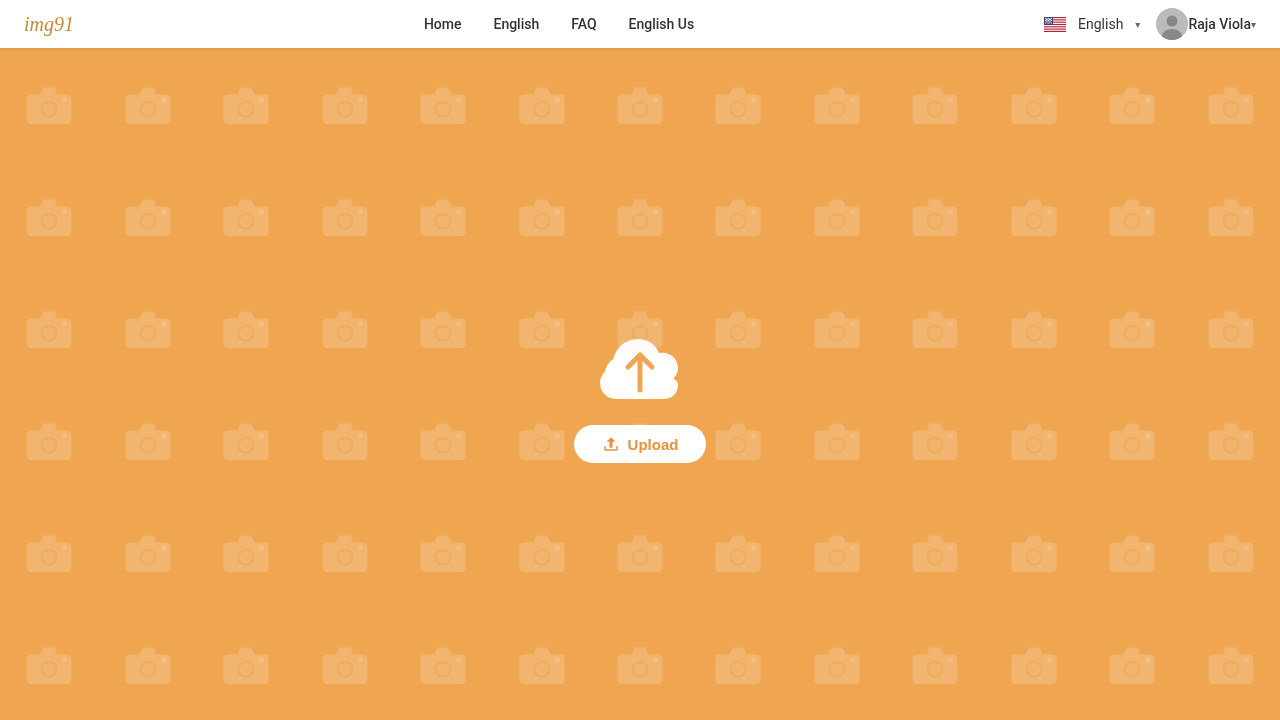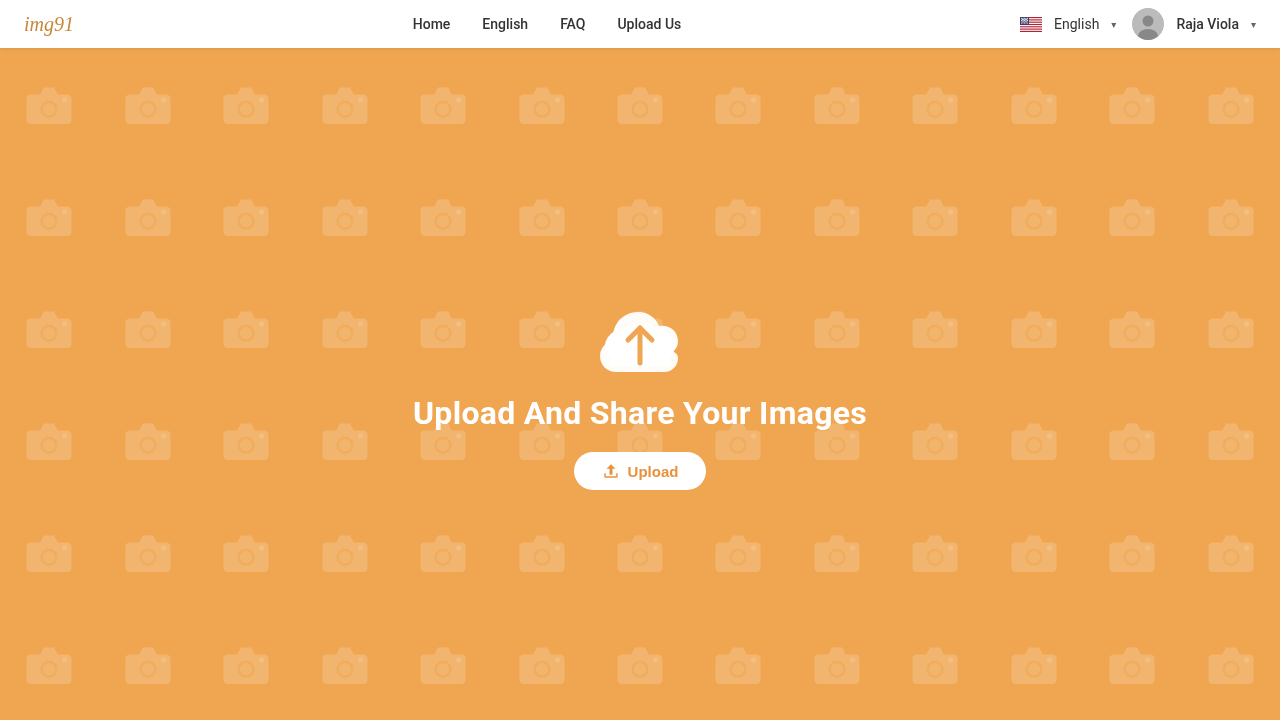--- a/index.html
+++ b/index.html
@@ -35,21 +35,21 @@
       font-size: 14px; color: #333;
     }
     .chevron-icon { font-size: 10px; color: #666; }
     .user-avatar {
       width: 32px; height: 32px; border-radius: 50%;
       background: #ccc; display: flex; align-items: center; justify-content: center;
       overflow: hidden;
     }
     .user-avatar svg { width: 32px; height: 32px; }
     .user-info {
-      display: flex; align-items: center; gap: 12px; cursor: pointer;
+      display: flex; align-items: center; gap: 0; cursor: pointer;
       font-size: 14px; color: #333; font-weight: 500;
     }
 
     
     .hero {
       width: 1280px; height: 720px;
       background: #f0a651;
       position: relative;
       display: flex; align-items: center; justify-content: center;
       overflow: hidden;
@@ -106,21 +106,21 @@
 </head>
 <body>
 
 <nav class="navbar">
   <div class="nav-logo">img91</div>
 
   <div class="nav-links">
     <a class="nav-link">Home</a>
     <a class="nav-link">English</a>
     <a class="nav-link">FAQ</a>
-    <a class="nav-link">Upload Us</a>
+    <a class="nav-link">English Us</a>
   </div>
 
   <div class="nav-right">
     <div class="lang-selector">
 
       <svg width="22" height="15" viewBox="0 0 22 15">
         <rect width="22" height="15" fill="#B22234"></rect>
         <rect y="1.15" width="22" height="1.15" fill="#fff"></rect>
         <rect y="3.46" width="22" height="1.15" fill="#fff"></rect>
         <rect y="5.77" width="22" height="1.15" fill="#fff"></rect>
@@ -887,21 +887,20 @@
 
       <ellipse cx="50" cy="48" rx="35" ry="22" fill="white"></ellipse>
       <circle cx="32" cy="50" r="16" fill="white"></circle>
       <circle cx="66" cy="50" r="16" fill="white"></circle>
       <rect x="20" y="50" width="60" height="18" fill="white"></rect>
 
       <line x1="50" y1="65" x2="50" y2="30" stroke="#f0a651" stroke-width="5" stroke-linecap="round"></line>
       <polyline points="38,42 50,30 62,42" fill="none" stroke="#f0a651" stroke-width="5" stroke-linecap="round" stroke-linejoin="round"></polyline>
     </svg>
 
-    <h1 class="hero-title">Upload And Share Your Images</h1>
 
     <button class="upload-btn">
       <svg width="18" height="18" viewBox="0 0 24 24" fill="none">
         <path d="M19 15v4H5v-4H3v4a2 2 0 002 2h14a2 2 0 002-2v-4h-2z" fill="#e8923d"></path>
         <path d="M12 3L6 9h4v8h4V9h4L12 3z" fill="#e8923d"></path>
       </svg>
       <span>Upload</span>
     </button>
   </div>
 </div>

